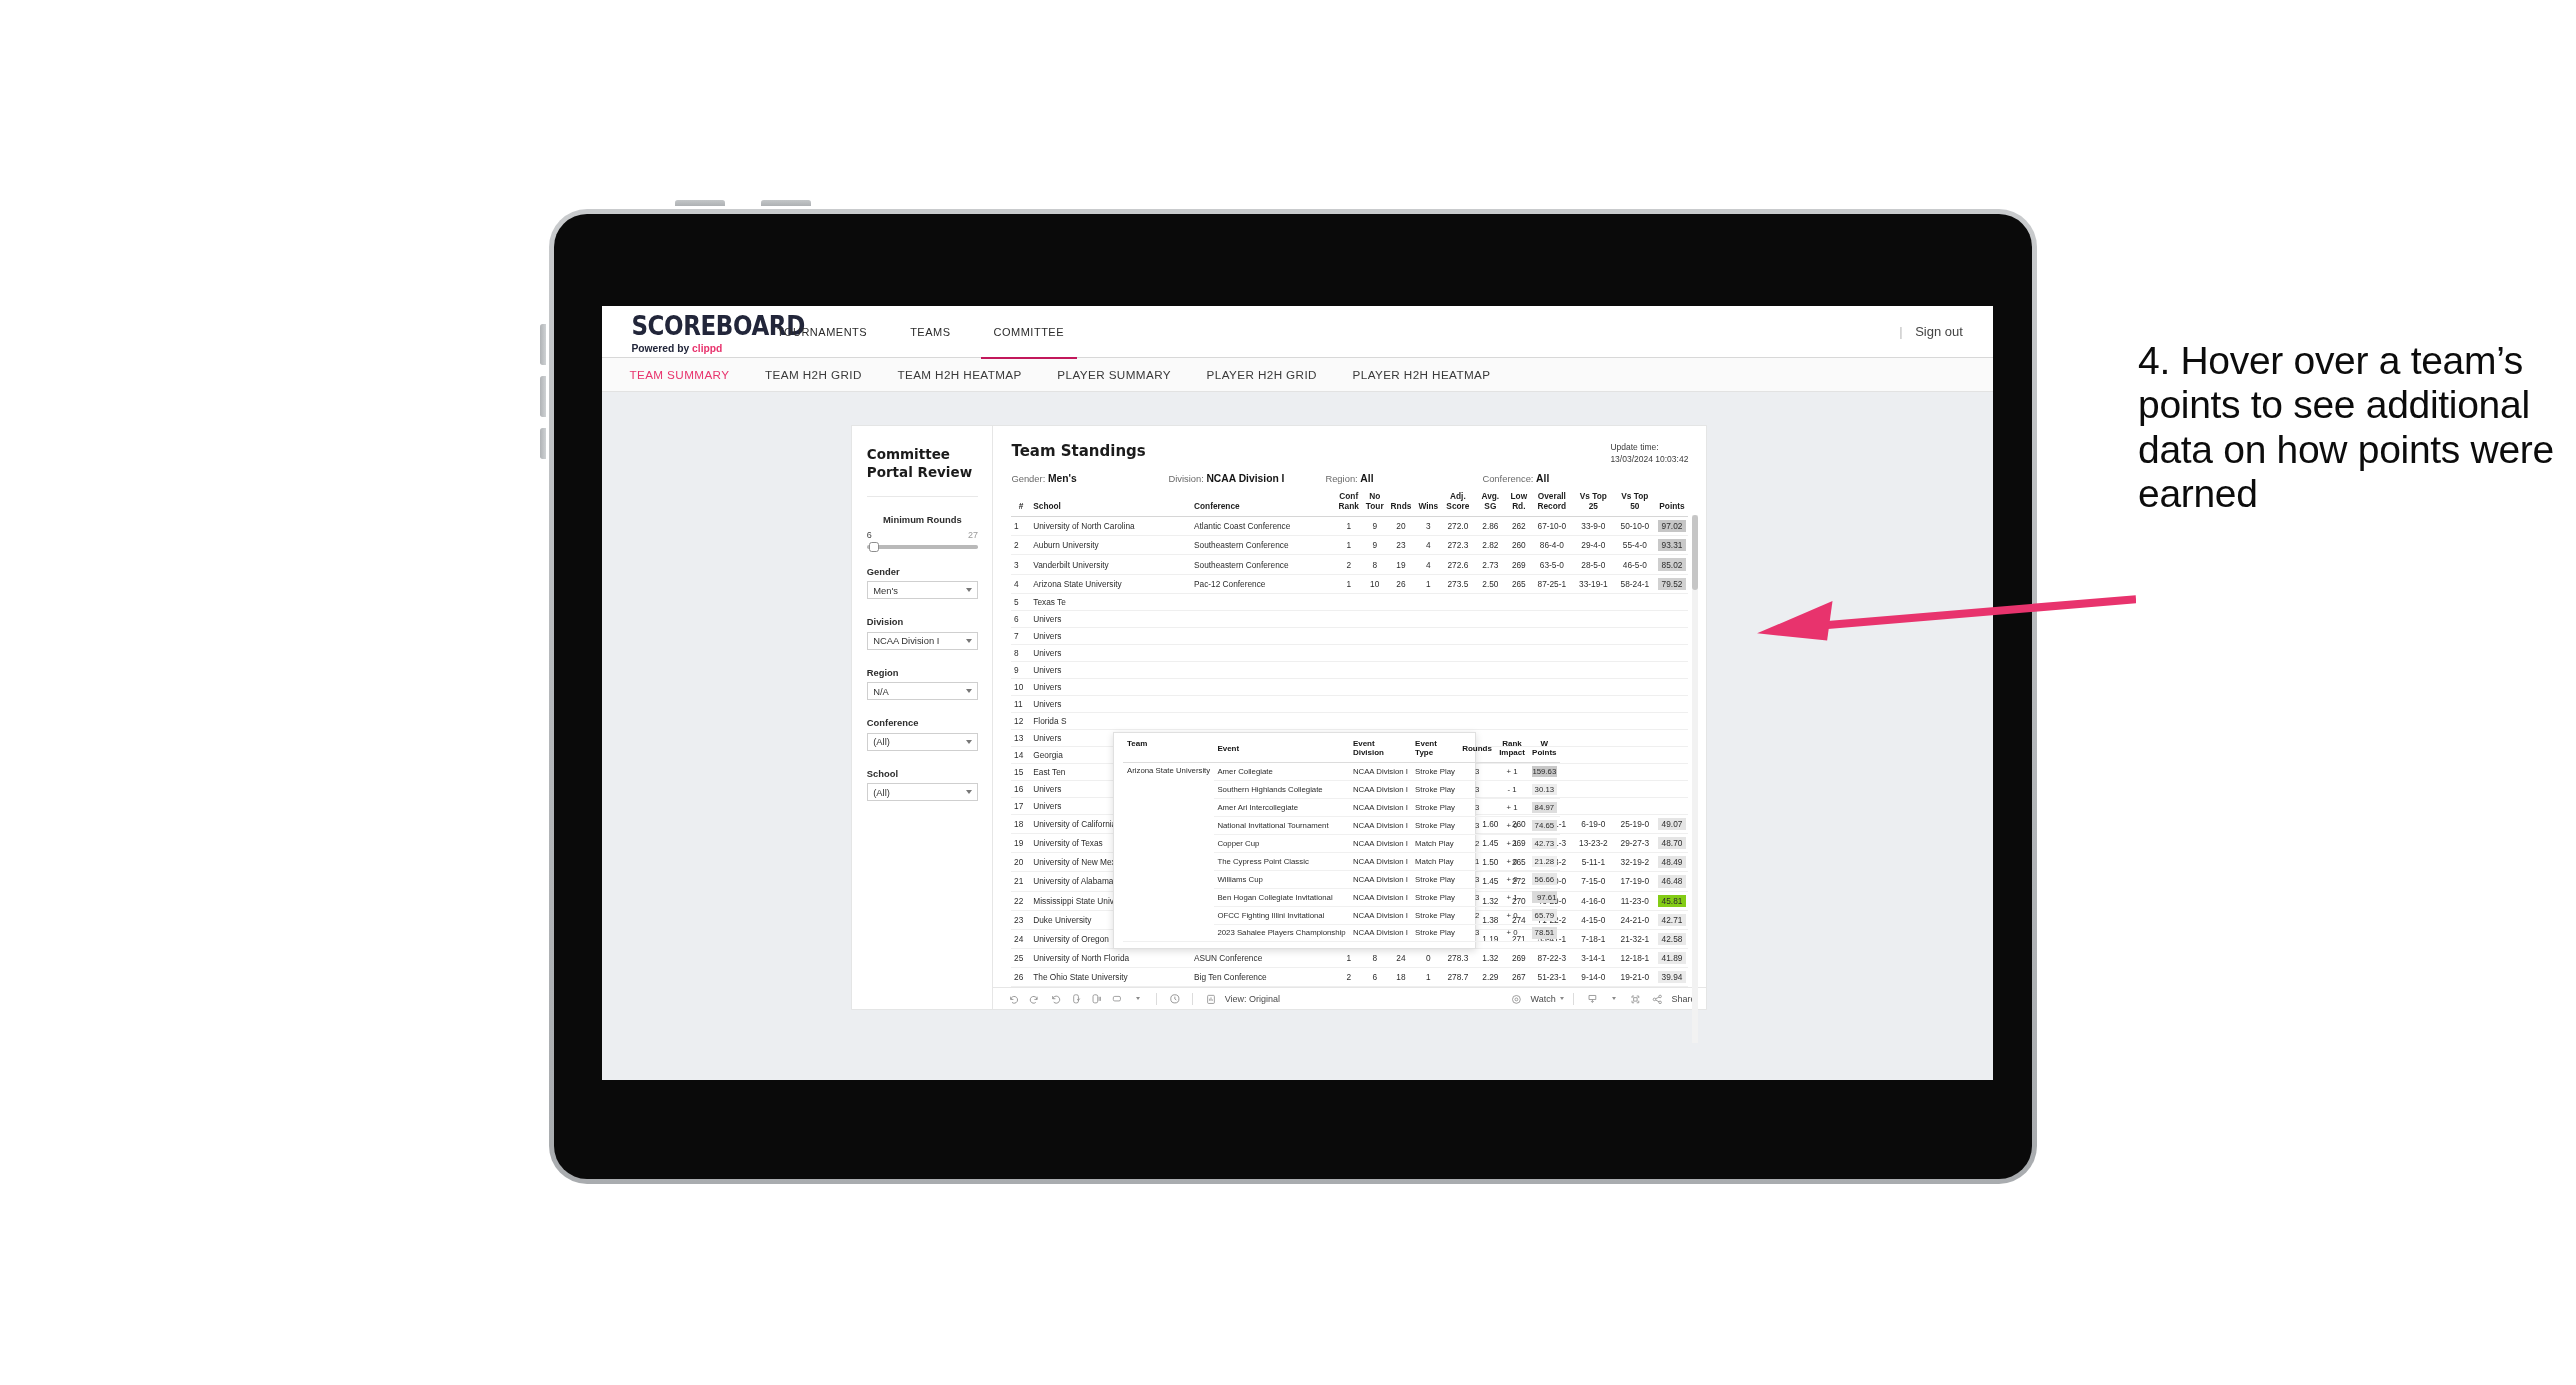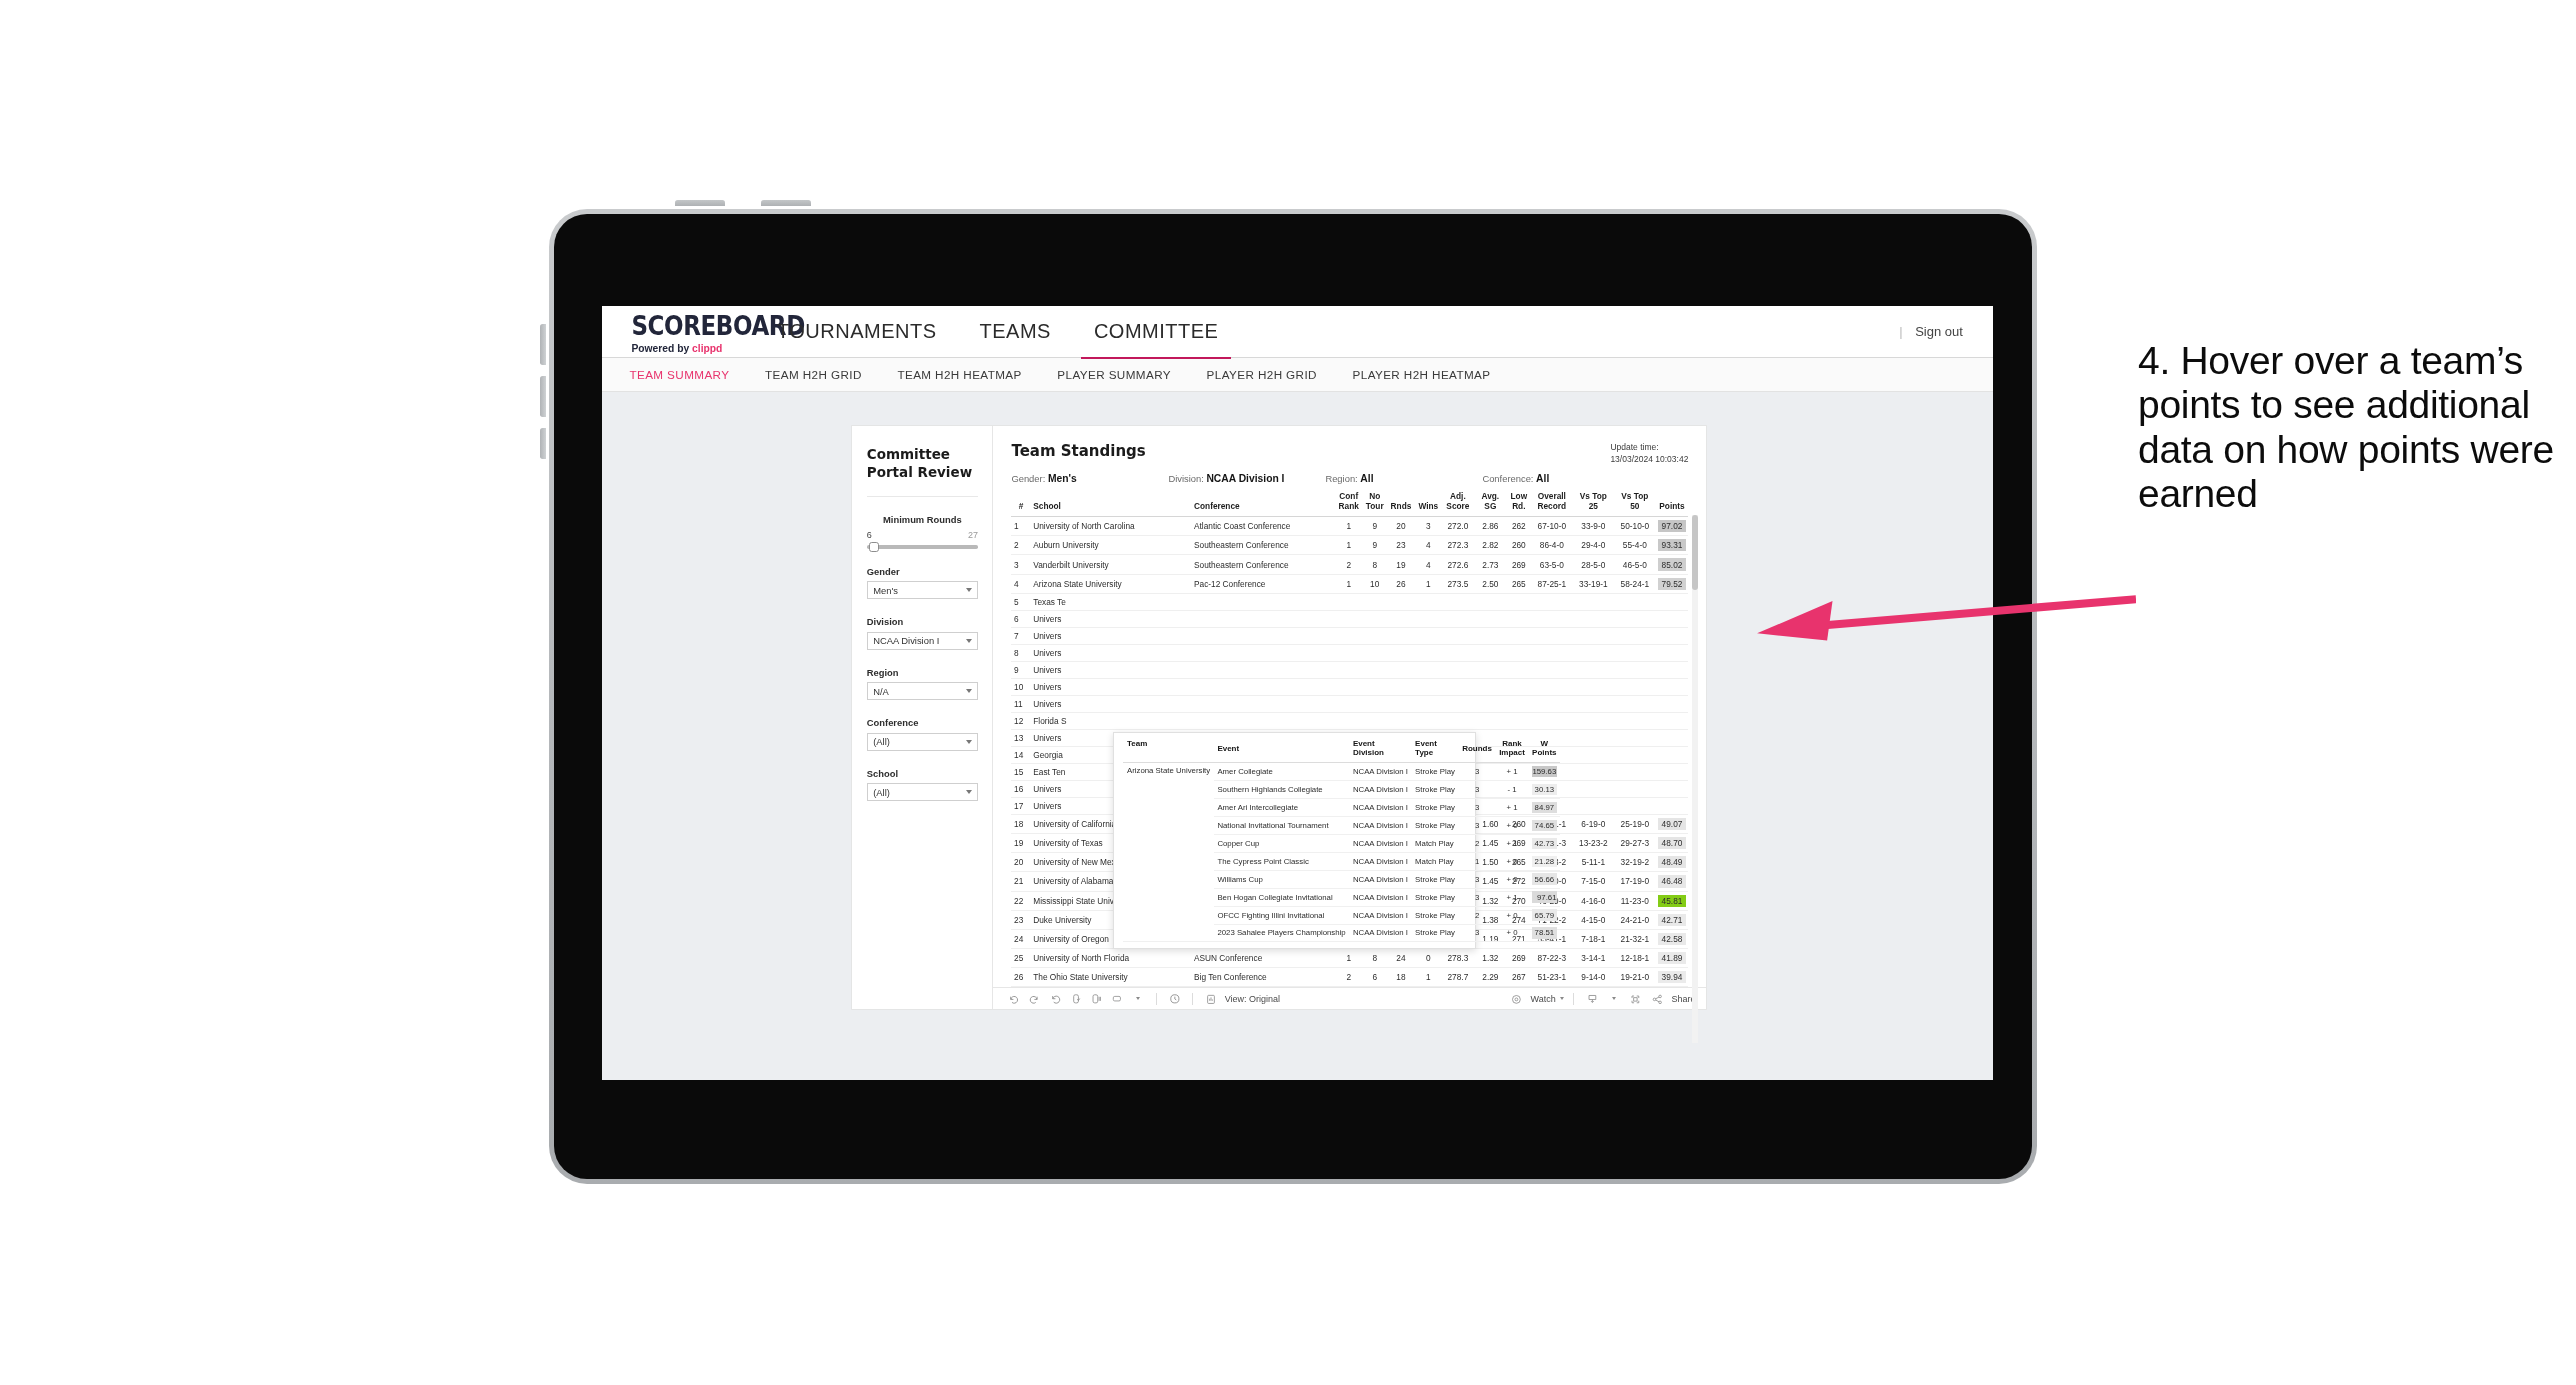--- a/index.html
+++ b/index.html
@@ -54,21 +54,21 @@
   #brand-title {
     font-size: 23px; font-weight: 800; letter-spacing: -0.4px;
     color: #22263a; line-height: 1.0;
     font-family: "DejaVu Sans", sans-serif;
     transform: scaleY(1.12); transform-origin: left top;
   }
   #brand-sub { font-size: 10.3px; font-weight: 700; color: #22263a; margin-top: 6.3px; }
   #brand-sub .clippd { color: #e8336d; }
   .nav-item {
     display: flex; align-items: center; padding: 0 21.5px;
-    font-size: 20px; color: #2b2b2b; letter-spacing: 0.5px;
+    font-size: 11px; color: #2b2b2b; letter-spacing: 0.5px;
     position: relative; cursor: pointer; white-space: nowrap;
   }
   .nav-item.active::after {
     content: ""; position: absolute; left: 9px; right: 9px; bottom: -1.8px;
     height: 2.7px; background: #c2185b;
   }
   #signout-wrap {
     margin-left: auto; display: flex; align-items: center;
     padding-right: 30.5px; gap: 12.6px; font-size: 13px; color: #444;
   }

